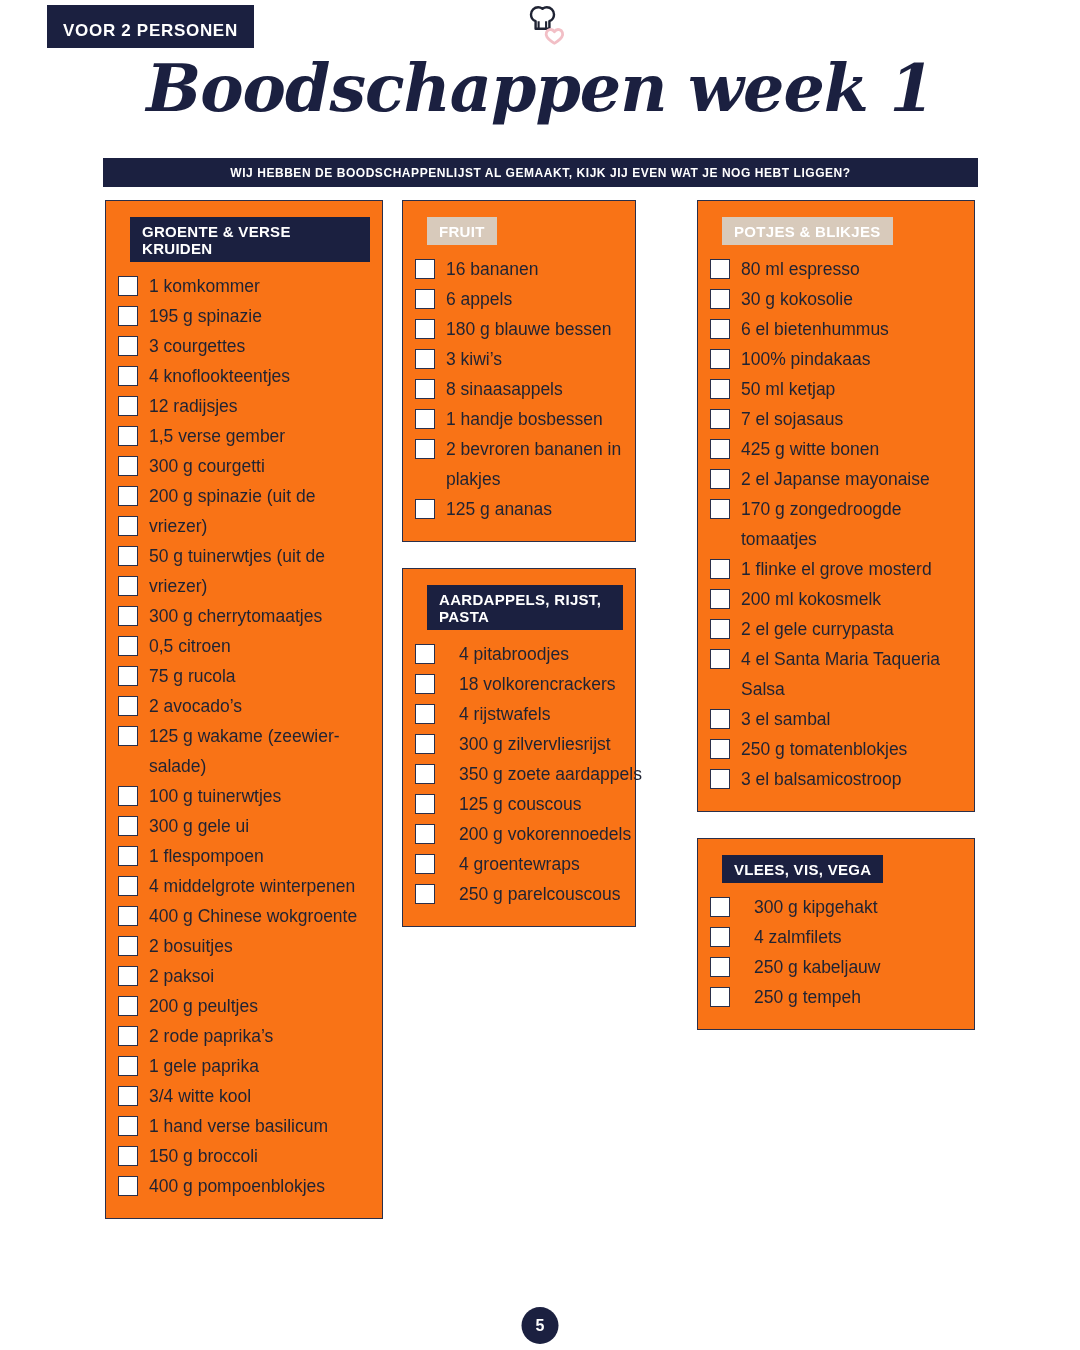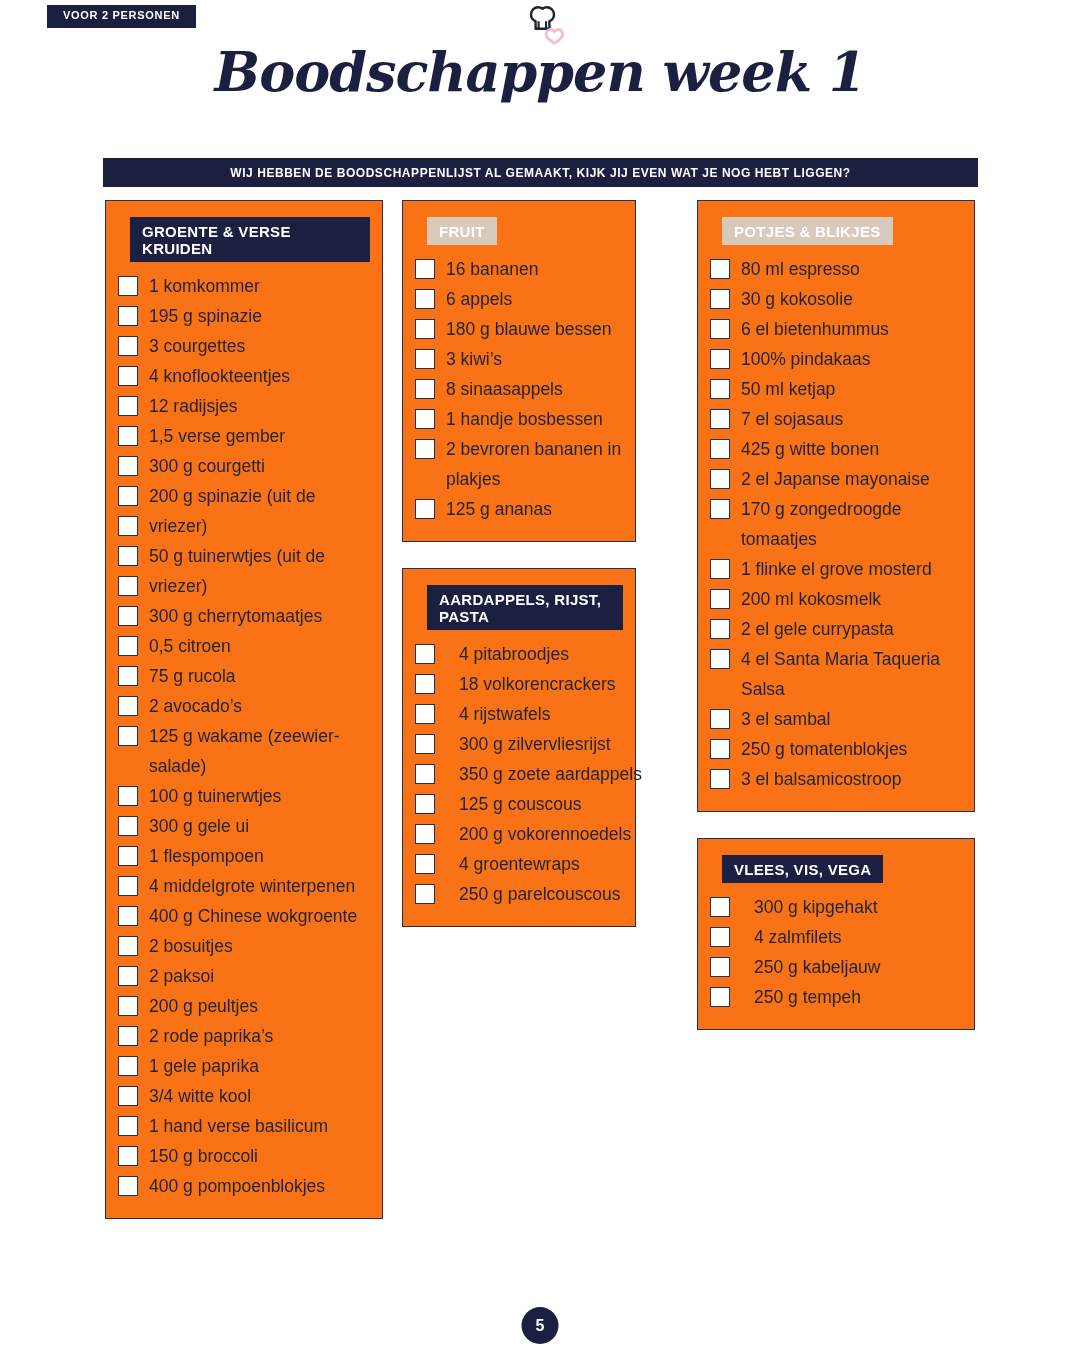--- a/index.html
+++ b/index.html
@@ -22,39 +22,39 @@
     position:relative;
     overflow:hidden;
   }
 
   
   .badge{
     position:absolute;
     left:47px; top:5px;
     background:var(--navy);
     color:#fff;
-    font-size:11px;
+    font-size:17px;
     font-weight:bold;
     letter-spacing:.7px;
-    padding:4px 16px 7px 16px;
+    padding:16px 16px 7px 16px;
     white-space:nowrap;
   }
   .logo{
     position:absolute;
     left:515px; top:2px;
     width:56px; height:46px;
   }
   .title{
     position:absolute;
-    left:0; right:0; top:45px;
+    left:0; right:0; top:56px;
     text-align:center;
     font-family:"DejaVu Serif", serif;
     font-style:italic;
     font-weight:bold;
-    font-size:54px;
+    font-size:65px;
     line-height:1;
     color:var(--navy);
     letter-spacing:-1px;
   }
   .subbar{
     position:absolute;
     left:103px; top:158px;
     width:875px;
     background:var(--navy);
     color:#fff;

